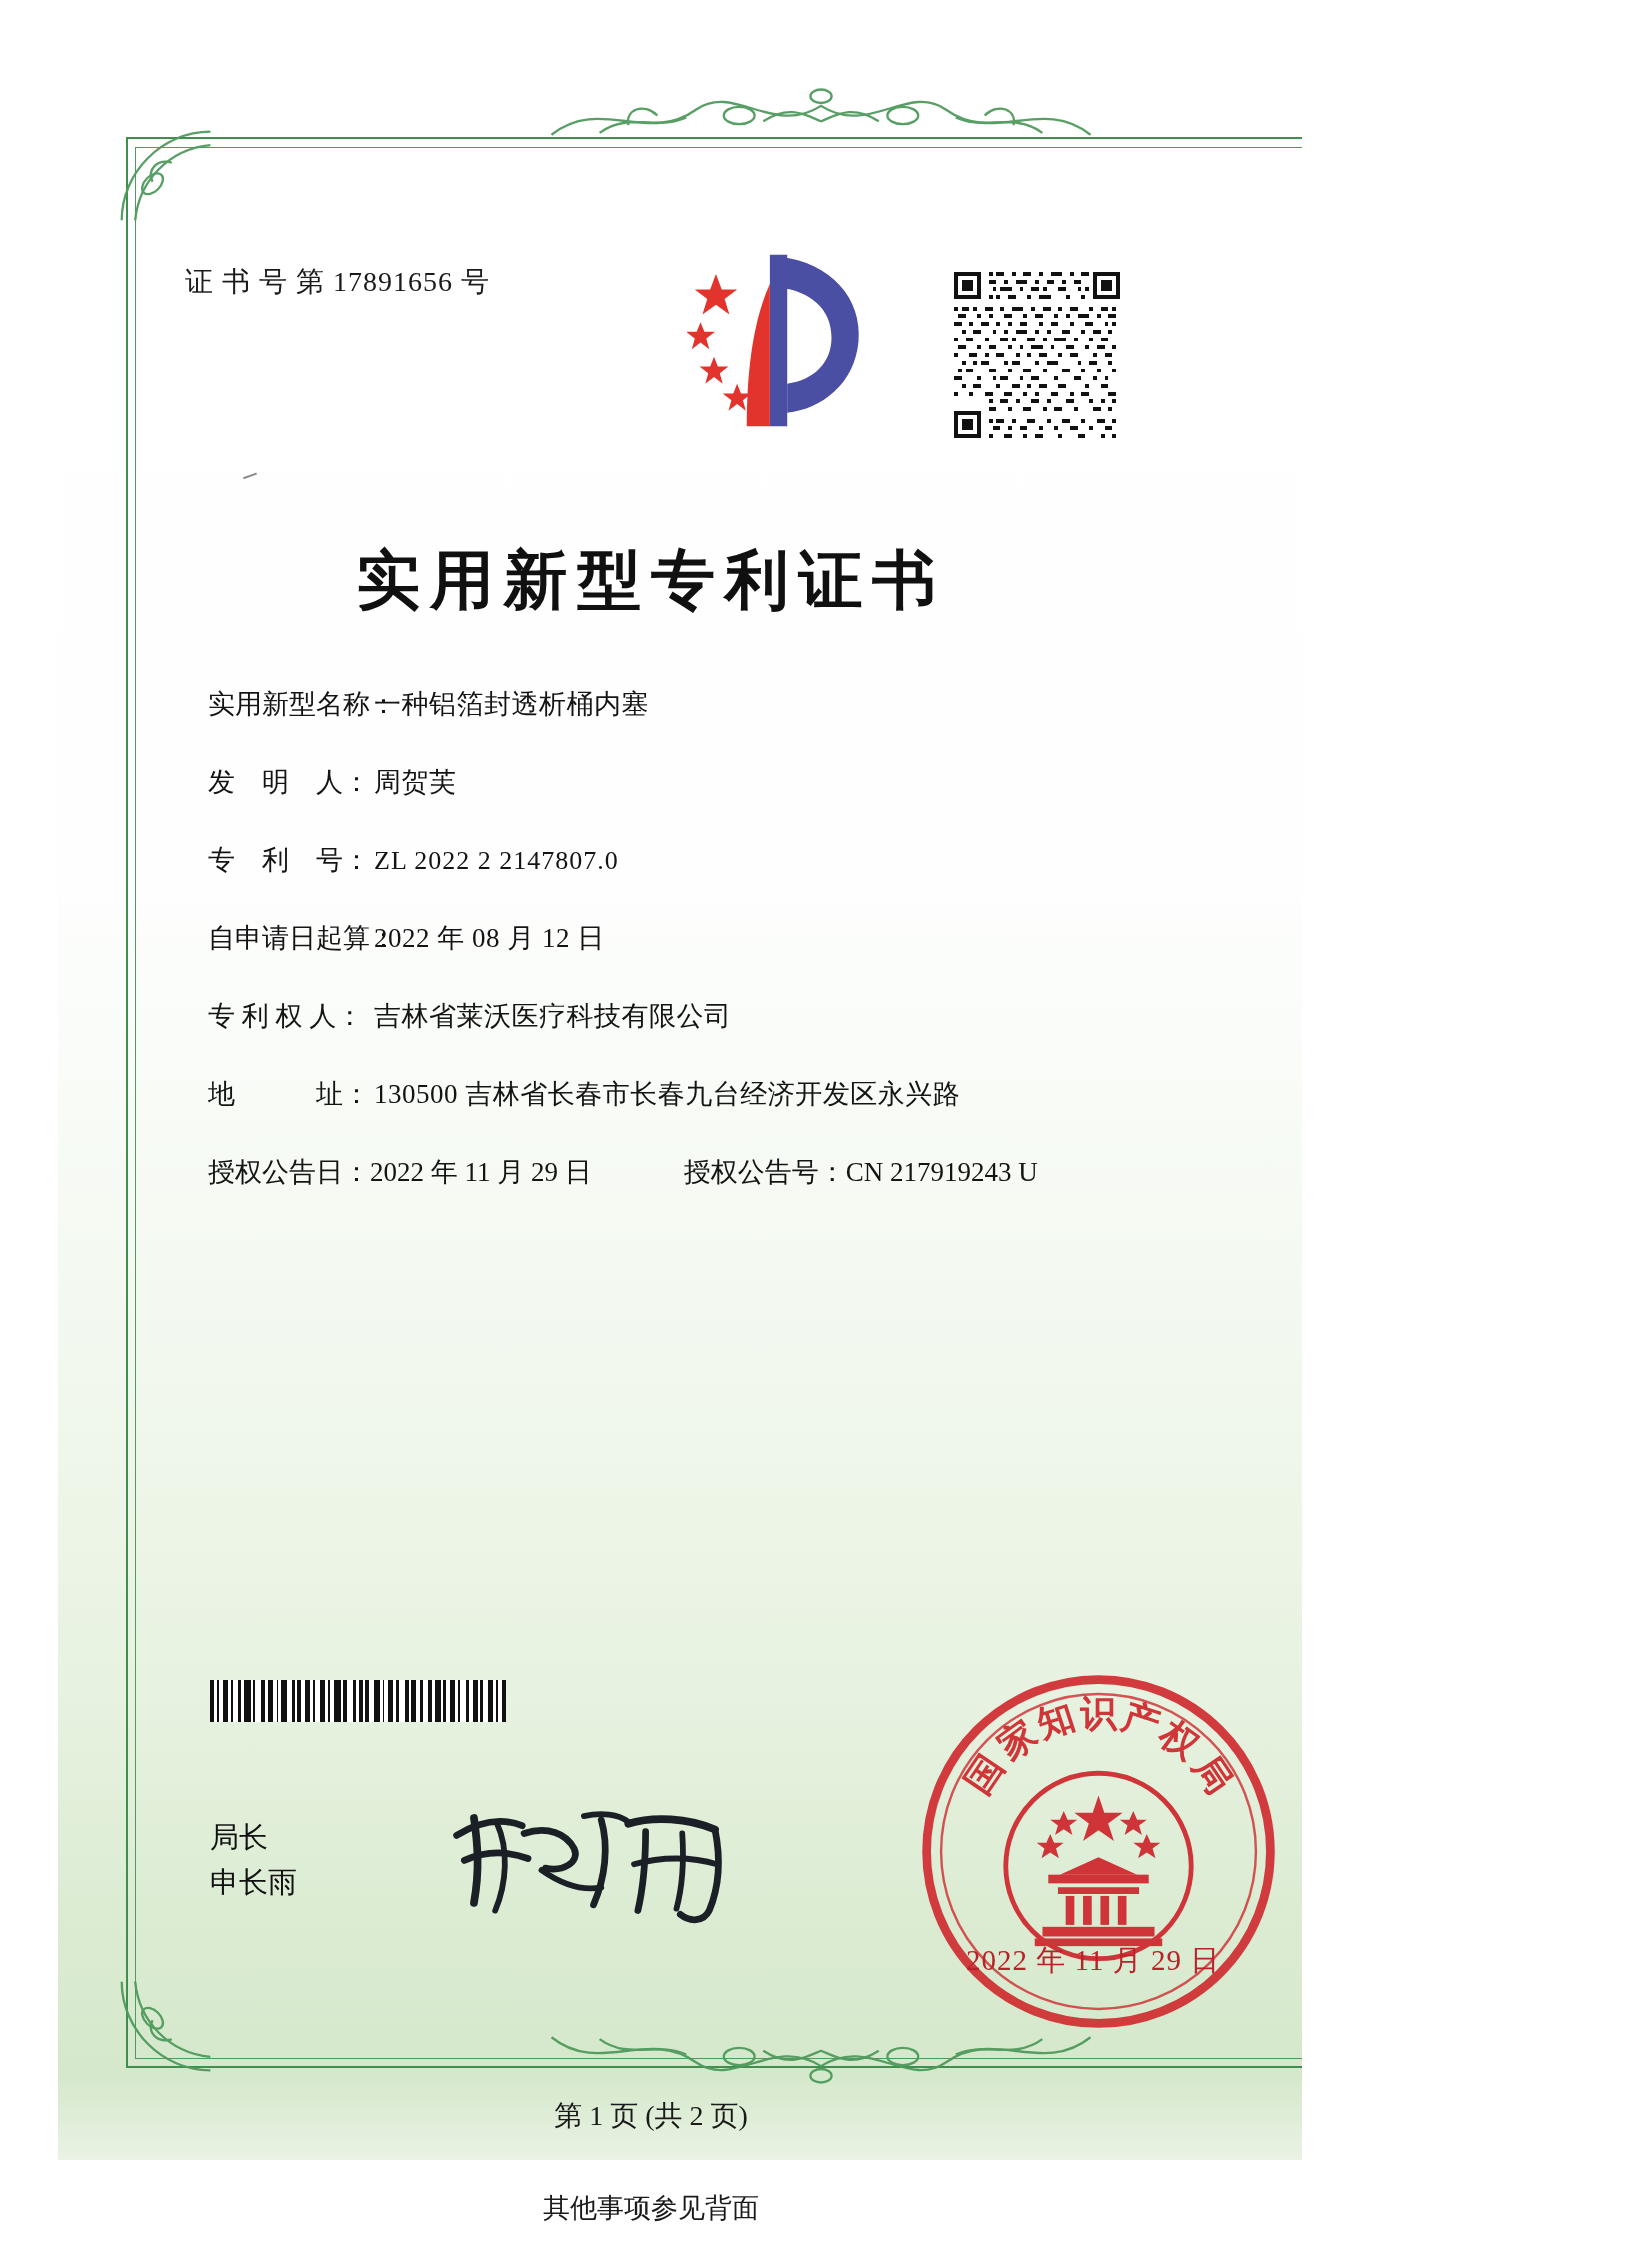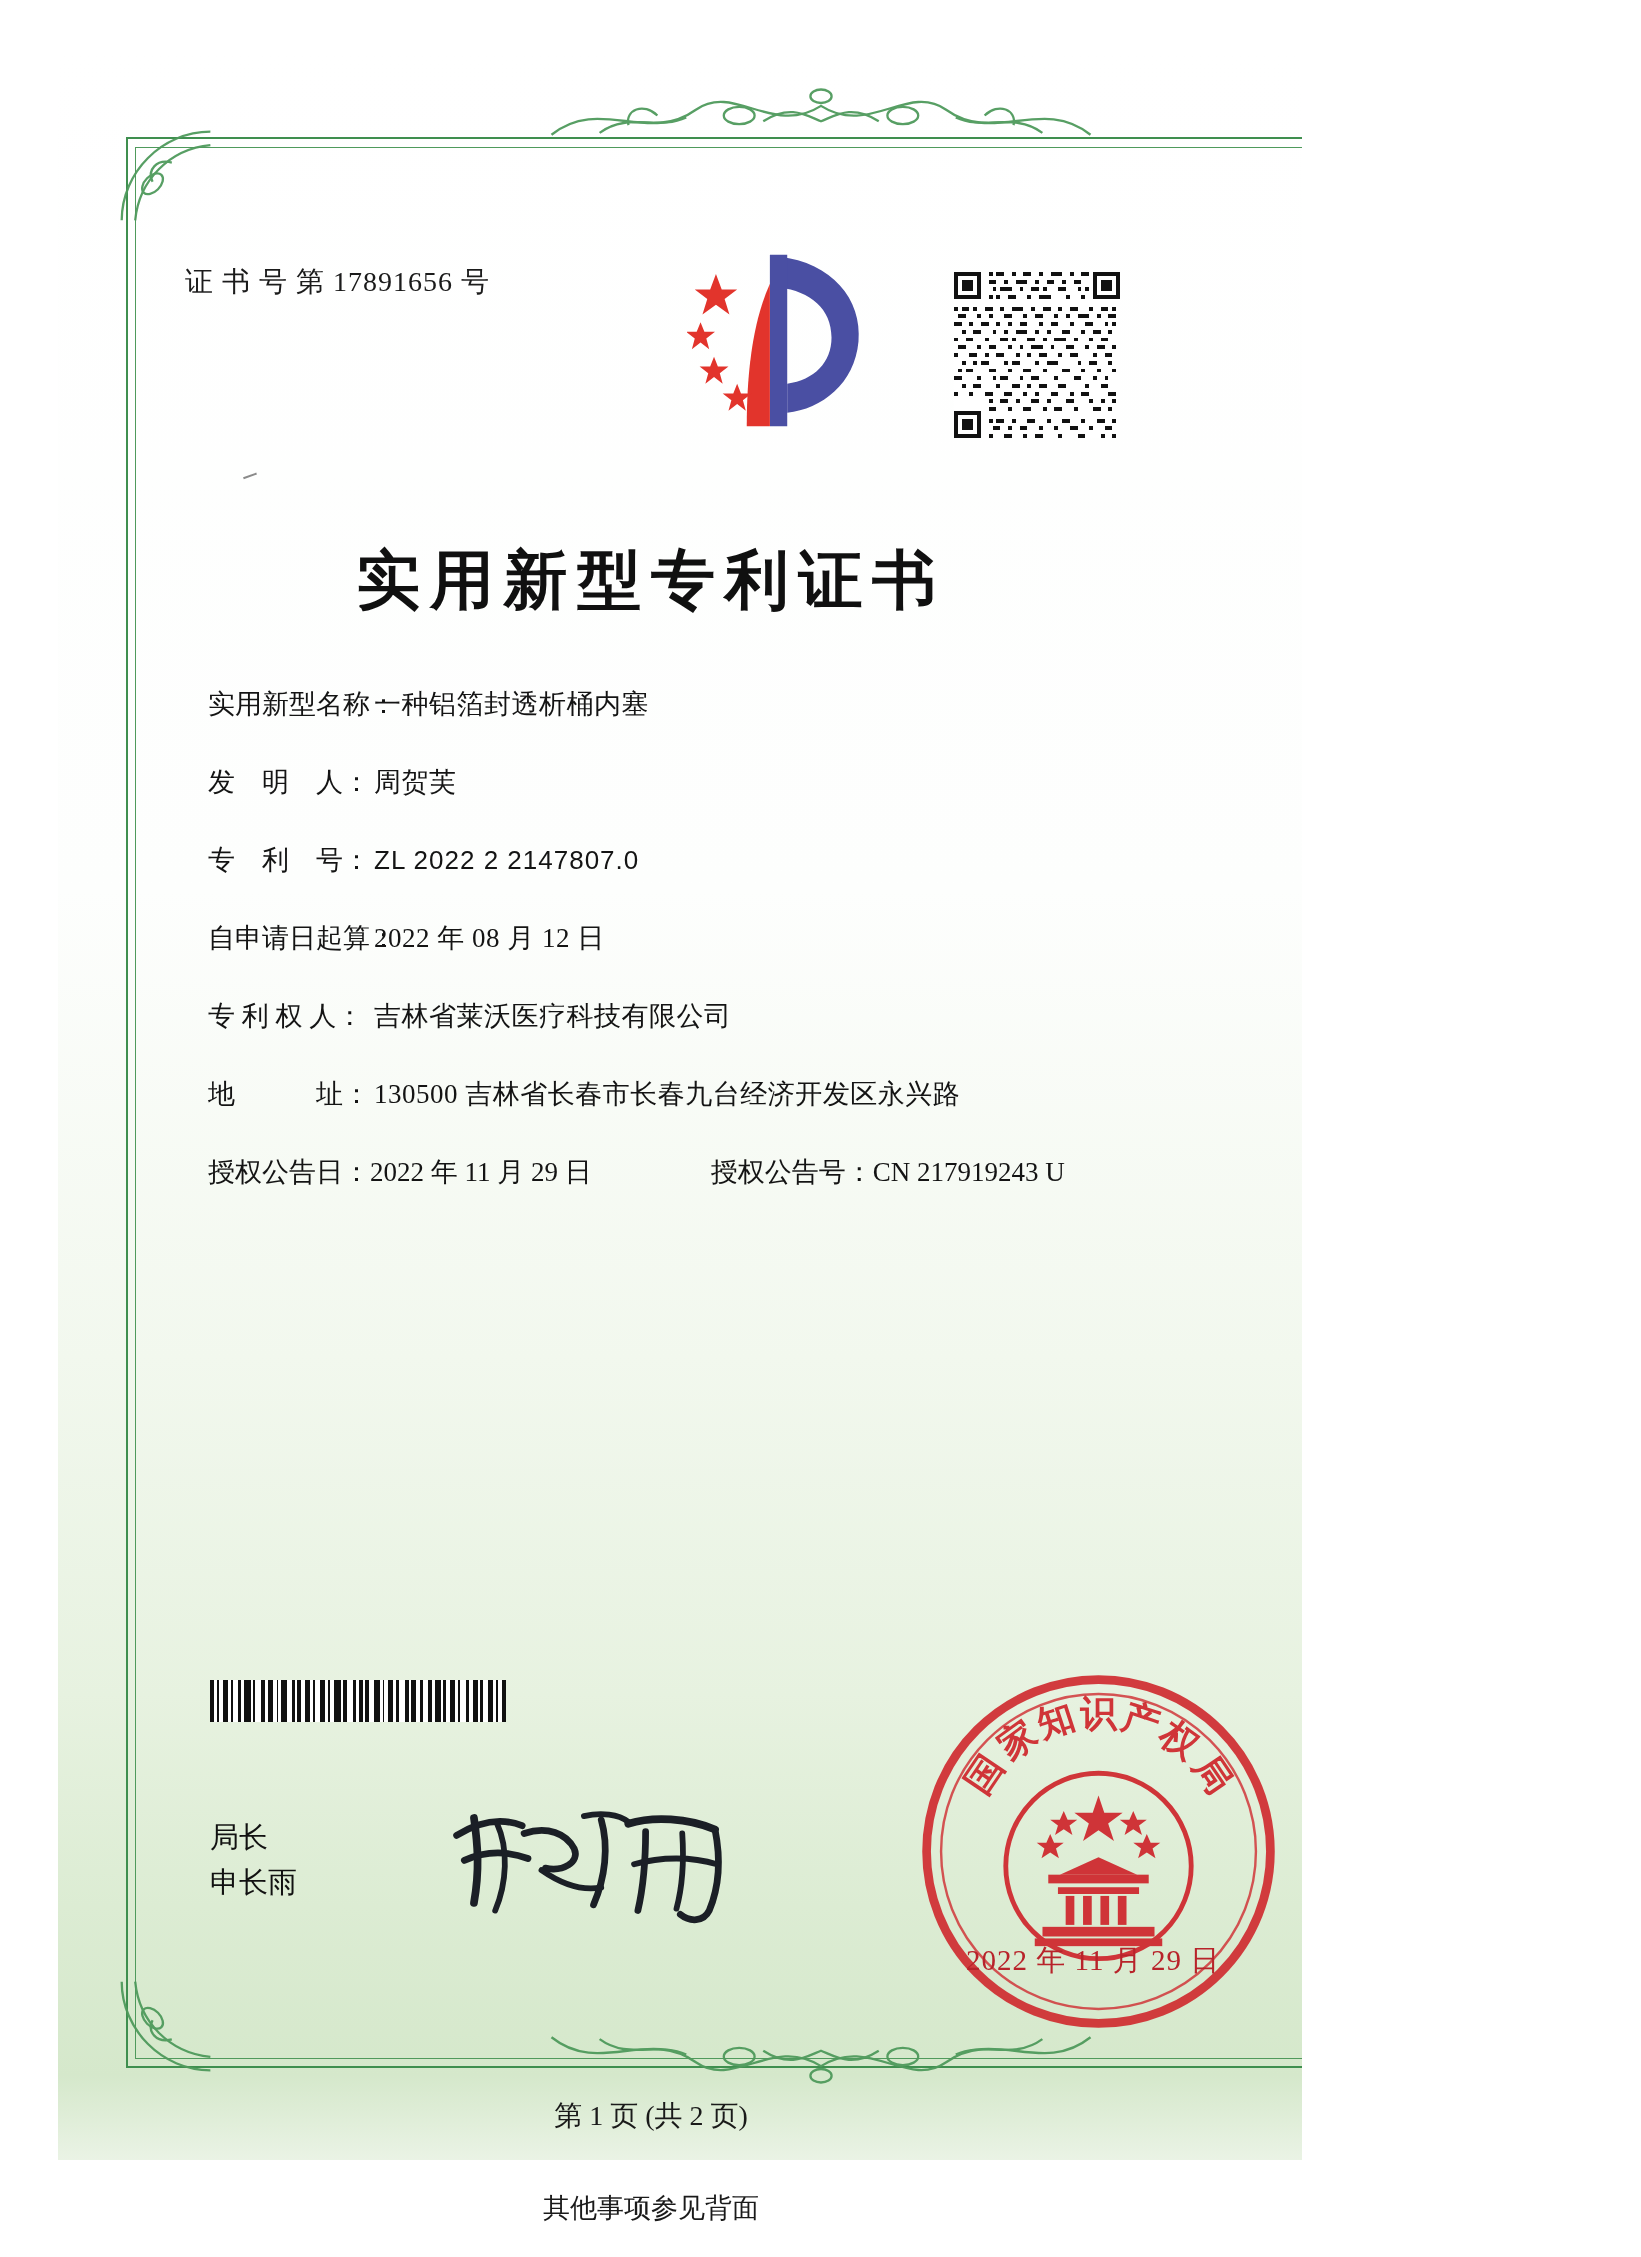--- a/index.html
+++ b/index.html
@@ -119,34 +119,34 @@
   }
   .field .lab {
     display: inline-block;
     width: 166px;
     letter-spacing: 0;
   }
   .field .val {
     letter-spacing: 0.5px;
   }
   .field .val.mono {
-    font-family: Liberation Sans, sans-serif;
+    font-family: Liberation Serif, serif;
     font-size: 26px;
     letter-spacing: 1px;
   }
   .row-two {
     display: flex;
     align-items: flex-end;
     font-size: 27px;
     color: #141414;
     white-space: nowrap;
     margin-bottom: 39px;
   }
   .row-two .seg2 { margin-left: 92px; display: flex; align-items: baseline; }
-  .row-two .lab2 { display: inline-block; margin-left: 27px; }
+  .row-two .lab2 { display: inline-block; }
 
   .paras {
     position: absolute;
     left: 208px;
     top: 1299px;
     width: 1163px;
     font-size: 27px;
     line-height: 1.68;
     color: #121212;
     text-align: justify;

